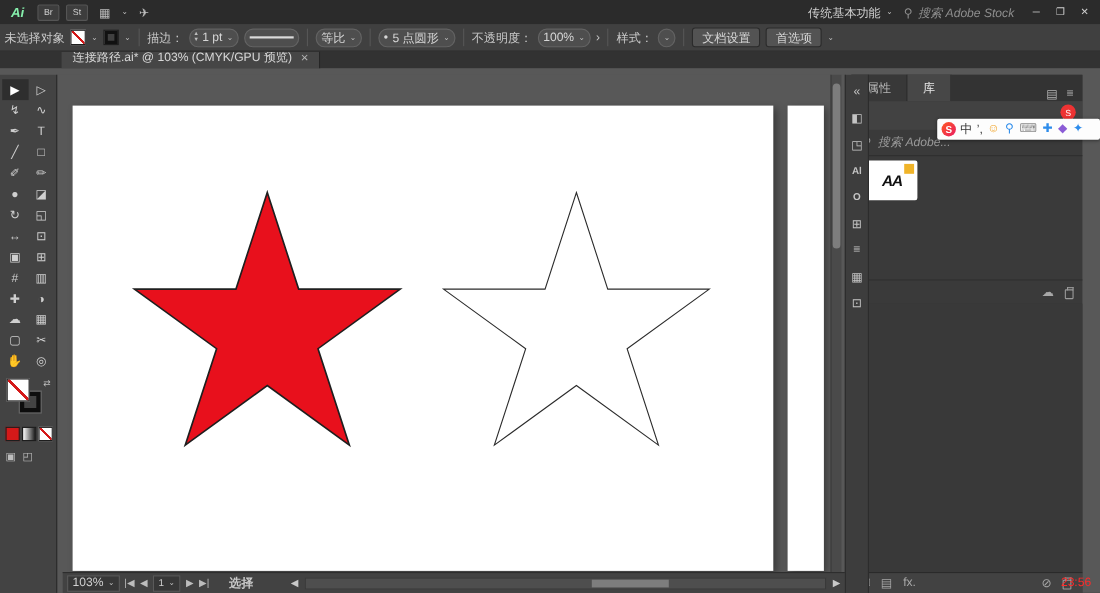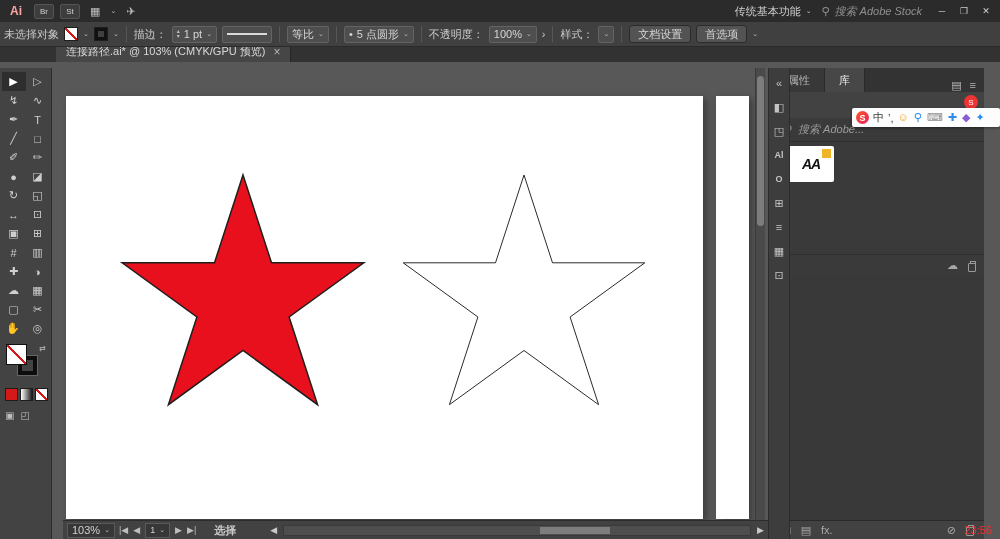--- a/index.html
+++ b/index.html
@@ -5,21 +5,21 @@
   * { margin:0; padding:0; box-sizing:border-box; }
   html,body { background:#1a1a1a; }
   #app {
     position:relative; width:1000px; height:539px; overflow:hidden;
     font-family:"Liberation Sans","DejaVu Sans",sans-serif;
     font-size:11px; color:#c9c9c9; background:#585858; user-select:none;
   }
   
   .menubar { position:absolute; left:0; top:0; width:1000px; height:22px;
     background:#2b2b2b; display:flex; align-items:center; gap:2px; padding:0 4px; z-index:30;}
-  .app-logo { color:#fca5a5; font-weight:bold; font-size:12px; padding:0 6px; }
+  .app-logo { color:#86efac; font-weight:bold; font-size:12px; padding:0 6px;font-style:italic; }
   .menu-items { display:flex; }
   .menu-item { padding:0 7px; line-height:22px; cursor:default; color:#cfcfcf; }
   .mini-app { width:20px; height:15px; background:#3d3d3d; border:1px solid #555;
     color:#d0d0d0; font-size:8px; display:flex; align-items:center; justify-content:center;
     margin-left:4px; border-radius:2px; }
   .bar-ico { margin-left:8px; color:#bdbdbd; font-size:11px; }
   .menubar-right { margin-left:auto; display:flex; align-items:center; gap:10px; }
   .workspace { display:flex; align-items:center; gap:5px; color:#cfcfcf; }
   .stock-search { display:flex; align-items:center; gap:5px; color:#8f8f8f; font-style:italic; }
   .win-btns { display:flex; gap:2px; }
@@ -29,21 +29,21 @@
   .controlbar { position:absolute; left:0; top:22px; width:1000px; height:25px;
     background:#404040; border-bottom:1px solid #2a2a2a; display:flex; align-items:center;
     gap:5px; padding:0 4px; z-index:29; }
   .cb-sep { width:1px; height:16px; background:#565656; margin:0 2px; }
   .mini-swatch { position:relative; width:14px; height:14px; border:1px solid #1e1e1e; }
   .mini-fill { background:
      linear-gradient(to top right, transparent 44%, #d41919 44%, #d41919 56%, transparent 56%), #fff; }
   .mini-stroke { background:#404040; box-shadow:inset 0 0 0 3px #111; }
   .tiny-chev { font-size:7px; color:#bdbdbd; }
   .cb-box { display:flex; align-items:center; gap:4px; background:#4e4e4e;
-    border:1px solid #636363; border-radius:2px; height:17px; padding:0 4px; color:#d6d6d6; }
+    border:1px solid #636363; border-radius:8px; height:17px; padding:0 4px; color:#d6d6d6; }
   .stepper { display:flex; flex-direction:column; line-height:5px; font-size:6px; color:#bdbdbd; }
   .line-sample { width:40px; height:2px; background:#d9d9d9; }
   .cb-btn { background:#535353; border:1px solid #2b2b2b; border-radius:3px;
     height:18px; padding:0 8px; color:#d6d6d6; display:flex; align-items:center; }
   
   .tabbar { position:absolute; left:0; top:47px; width:1000px; height:15px;
     background:#323232; display:flex; align-items:flex-end; z-index:28; }
   .doc-tab { margin-left:56px; height:21px; background:#464646; color:#d8d8d8;
     display:flex; align-items:center; gap:8px; padding:0 10px; border-right:1px solid #262626; }
   .tab-close { color:#b5b5b5; font-size:12px; cursor:default; }
@@ -71,21 +71,21 @@
   .artboard { position:absolute; left:14px; top:28px; width:637px; height:423px;
     background:#fff; box-shadow:3px 3px 7px rgba(0,0,0,.35); z-index:1; }
   .page2 { position:absolute; left:664px; top:28px; width:33px; height:423px;
     background:#fff; box-shadow:3px 3px 7px rgba(0,0,0,.35); z-index:1; }
   .canvas-svg { position:absolute; left:0; top:0; width:716px; height:471px; z-index:2; }
   .v-scroll { position:absolute; right:3px; top:0; bottom:19px; width:10px;
     background:#4a4a4a; border-left:1px solid #3a3a3a; z-index:3; }
   .v-thumb { position:absolute; left:1px; right:1px; top:8px; height:150px;
     background:#7d7d7d; border-radius:4px; }
   
-  .statusbar { position:absolute; left:11px; right:0; bottom:0; height:19px;
+  .statusbar { position:absolute; left:5px; right:0; bottom:0; height:19px;
     background:#424242; border-top:1px solid #2d2d2d; display:flex; align-items:center;
     gap:4px; padding:0 4px; z-index:4; }
   .sb-box { display:flex; align-items:center; gap:4px; background:#373737;
     border:1px solid #5a5a5a; height:15px; padding:0 4px; color:#d0d0d0; }
   .sb-nav { display:flex; align-items:center; gap:5px; color:#bdbdbd; font-size:9px; }
   .sb-track { flex:1; height:11px; background:#4e4e4e; border:1px solid #393939;
     position:relative; margin:0 2px; }
   .sb-thumb { position:absolute; top:1px; bottom:1px; left:55%; width:70px; background:#7d7d7d; }
   
   .panel-strip { position:absolute; right:210px; top:68px; width:22px; bottom:0;

